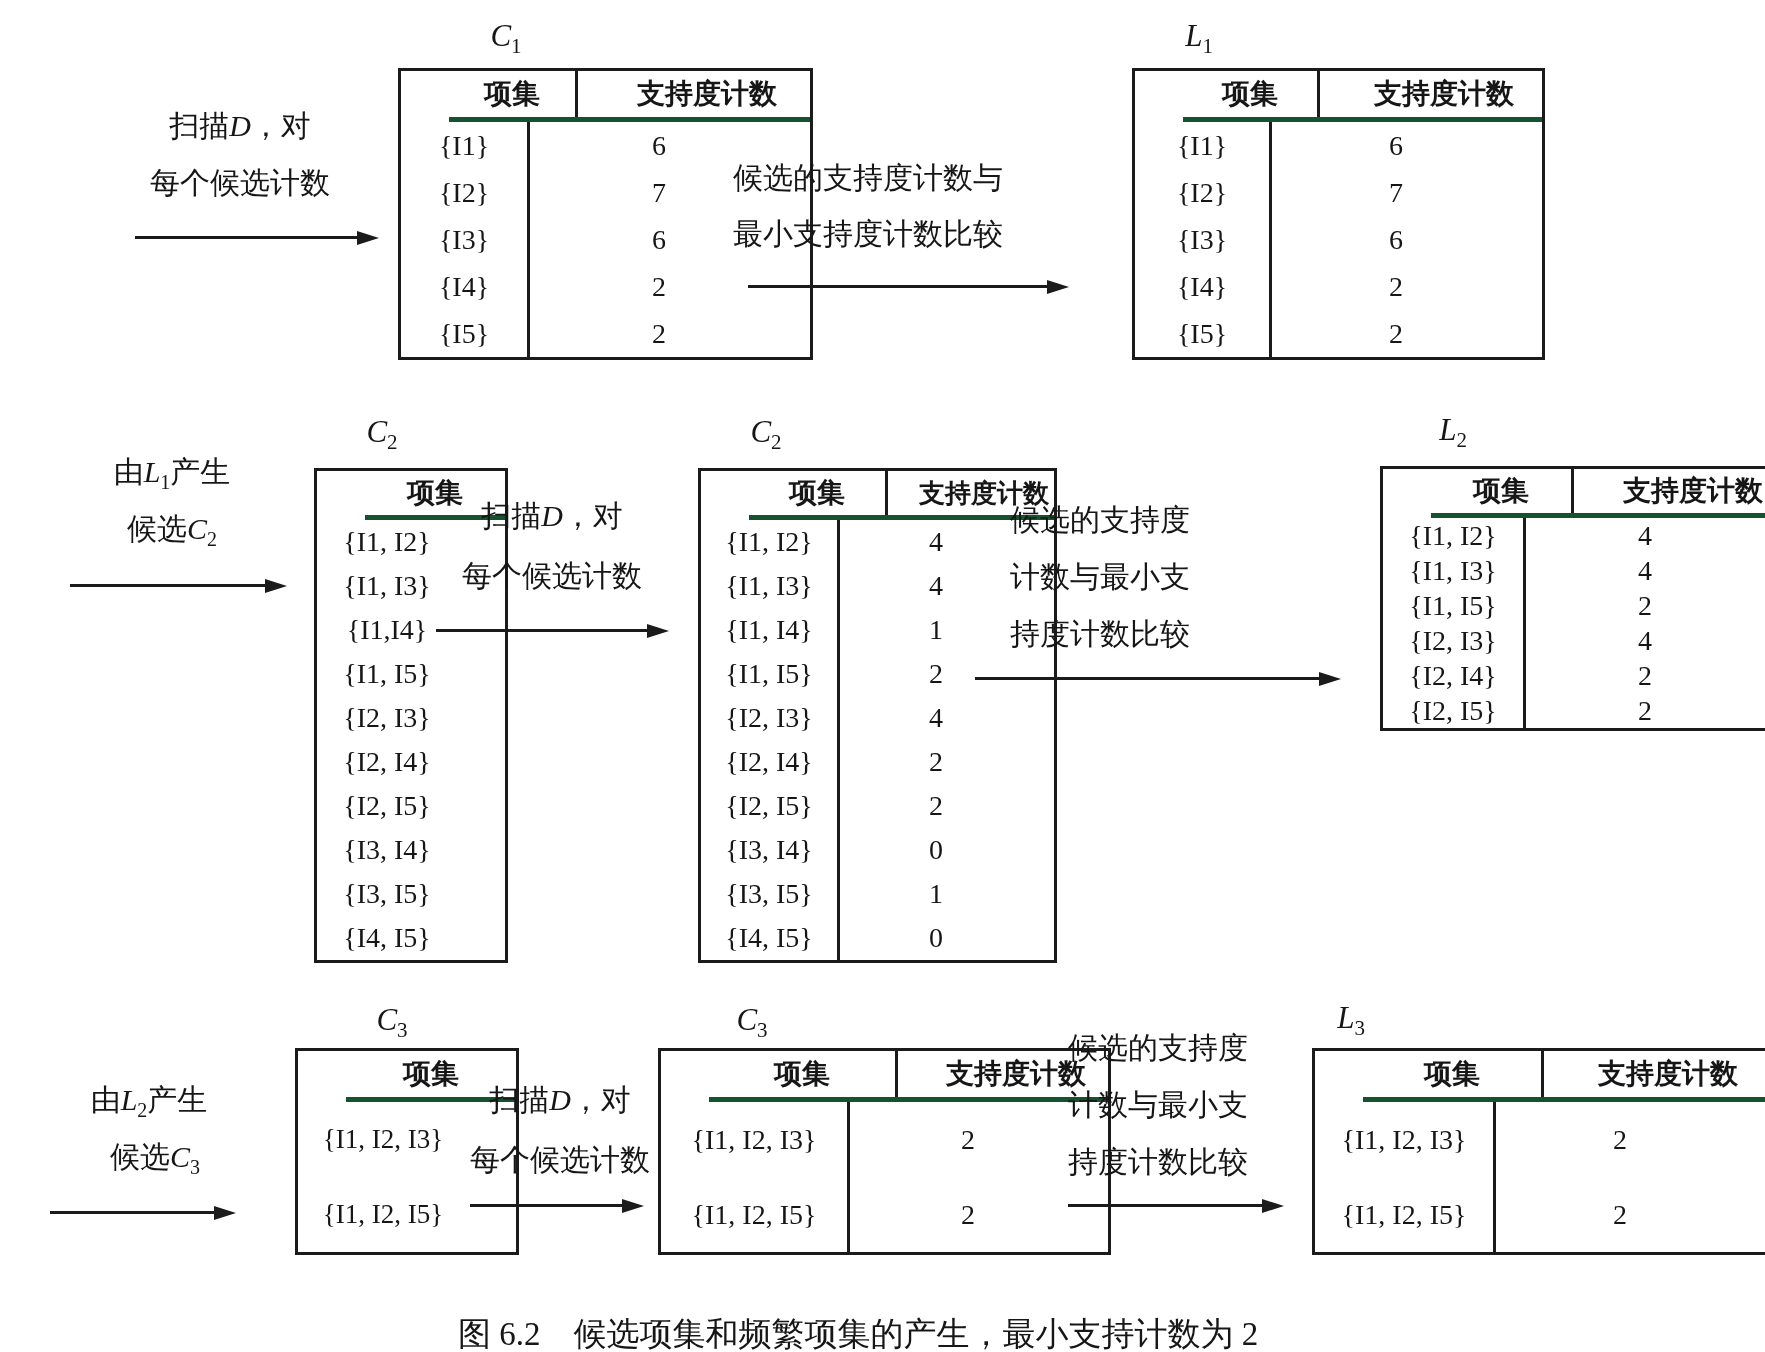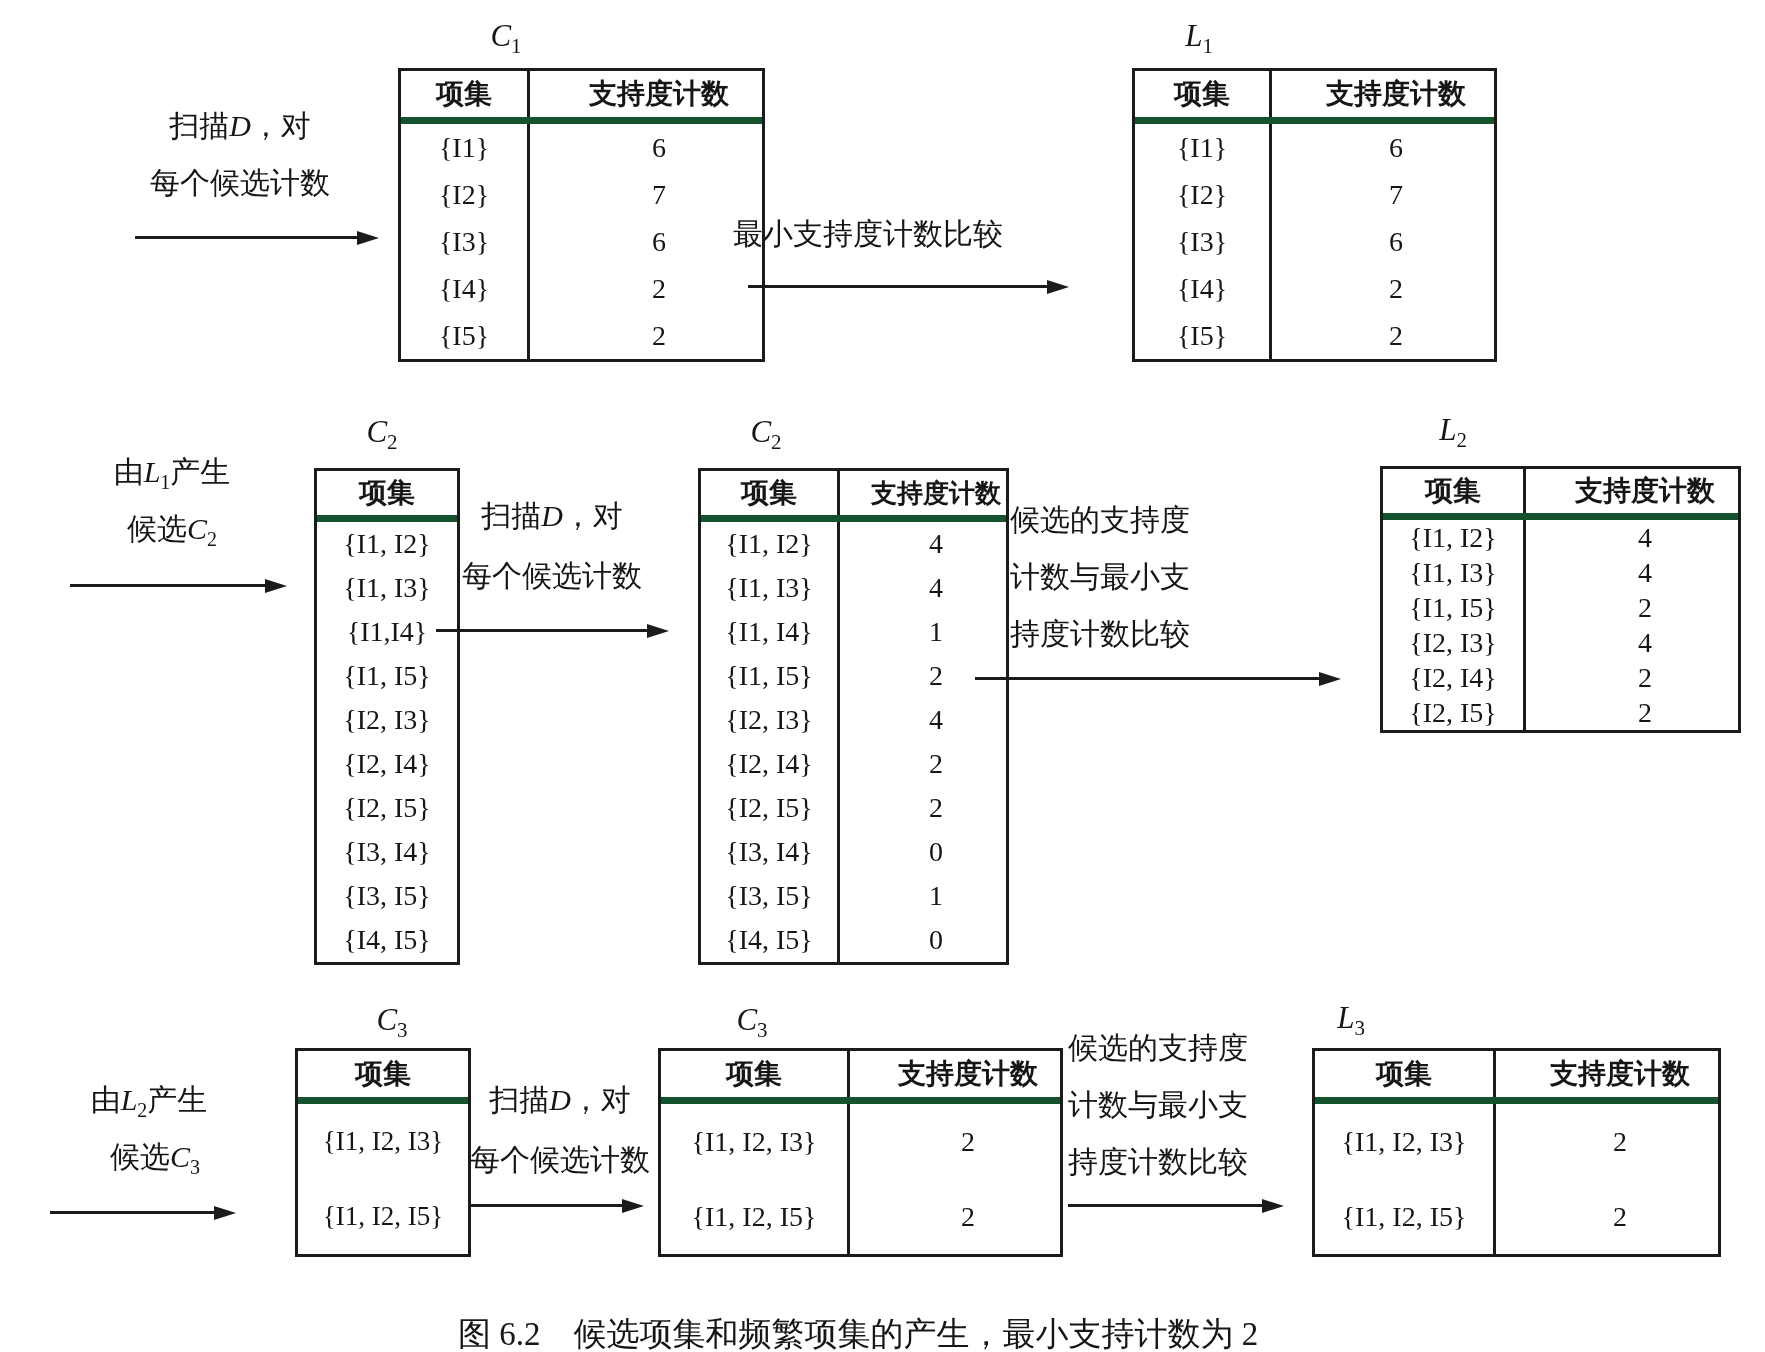--- a/index.html
+++ b/index.html
@@ -3,21 +3,21 @@
 <meta charset="utf-8">
 <style>
   html,body { margin:0; padding:0; background:#ffffff; }
   .page {
     position:relative; width:1765px; height:1352px; background:#ffffff;
     color:#161616; font-family:"Liberation Serif","DejaVu Serif",serif;
     overflow:hidden;
   }
   .tbl { position:absolute; border:3px solid #1b1b1b; background:#fff; }
   .trow { display:flex; }
-  .trow.head { border-bottom:7px solid #14532d; font-weight:bold; }
+  .trow.head { border-bottom:5px solid #14532d; font-weight:bold;margin-left:48px; }
   .cell { display:flex; align-items:center; justify-content:center; font-size:28px; height:var(--rh); }
   .trow.head .cell { height:var(--hh); }
   .cell.w1 { width:var(--w1); }
   .cell.w2 { width:var(--w2);padding-left:26px; }
   .tbl:not(.single) .cell.w1 { border-right:3px solid #1b1b1b; }
   .lbl {
     position:absolute; transform:translateX(-50%);
     white-space:nowrap; font-size:30px; text-align:center;
   }
   .lbl i { font-style:italic; }
@@ -70,20 +70,21 @@
           <div class="cell w2">2</div>
         </div>
 
         <div class="trow">
           <div class="cell w1">{I5}</div>
           <div class="cell w2">2</div>
         </div>
       </div>
   </div>
 
+  <div class="lbl" style="left:868px; top:158px;">候选的支持度计数与</div>
   <div class="lbl" style="left:868px; top:214px;text-align:right;">最小支持度计数比较</div>
   <div class="arrow" style="left:748px; top:285px; width:300px;"></div>
 
   <div class="ttl" style="left:1199px; top:18px;"><i>L</i><sub>1</sub></div>
   <div class="tbl" style="left:1132px; top:68px; --w1:134px; --w2:196px; --hh:46px; --rh:47px;">
     <div class="trow head">
       <div class="cell w1">项集</div>
       <div class="cell w2">支持度计数</div>
     </div>
     <div>

